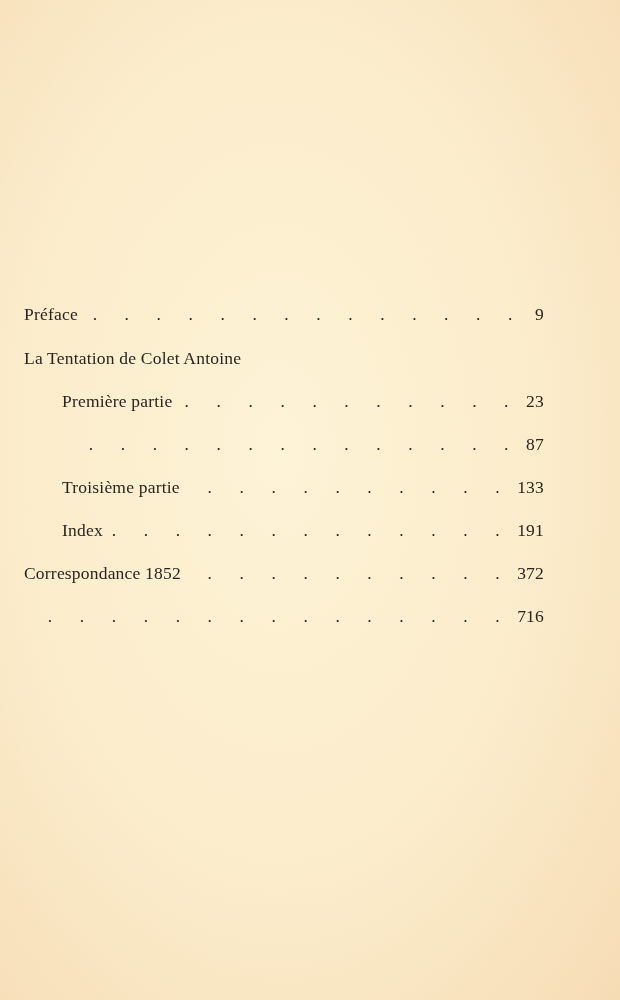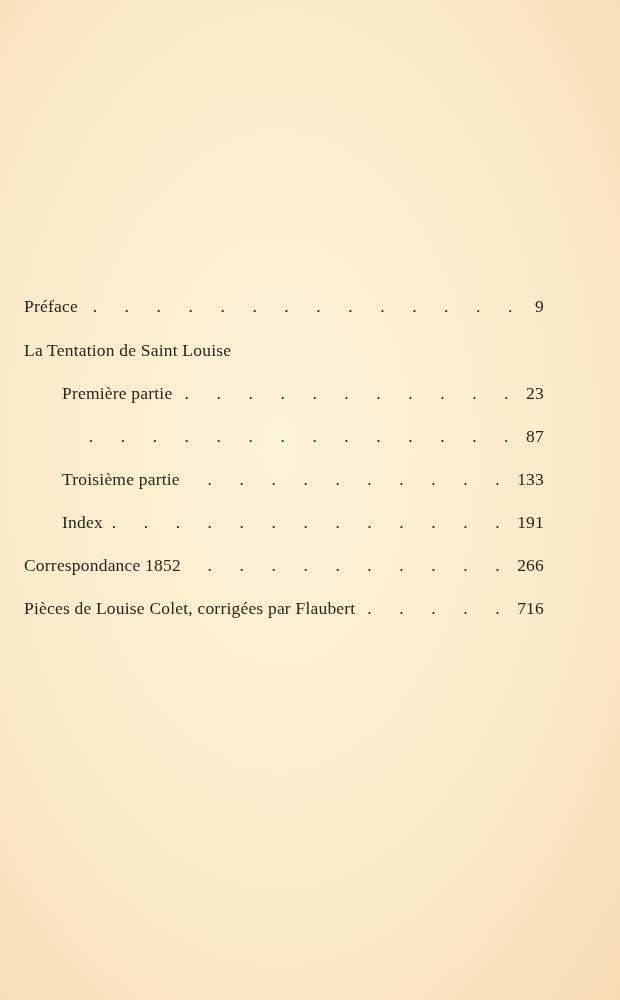--- a/index.html
+++ b/index.html
@@ -8,40 +8,41 @@
     background: radial-gradient(ellipse at 45% 45%, #fdf3d6 0%, #fbeccb 55%, #f6dcb5 100%);
     font-family: "Liberation Serif", "DejaVu Serif", serif;
     color: #2a2420;
     position: relative;
   }
   .toc { position: absolute; left: 0; top: 0; width: 620px; }
   .row {
     position: absolute; left: 24px; width: 520px; height: 26px;
     font-size: 17.5px; line-height: 26px; display: flex; align-items: baseline;
     letter-spacing: 0.2px;
+    margin-top: 8px;
   }
   .row.indent { left: 62px; width: 482px; }
   .label { white-space: nowrap; }
   .dots {
     flex: 1; overflow: hidden; white-space: nowrap; margin: 0 6px 0 4px;
     letter-spacing: 11.6px; direction: rtl; text-align: left;
   }
   .page { white-space: nowrap; min-width: 14px; text-align: right; }
 </style>
 </head>
 <body>
 
 <div class="toc">
   <div class="row" style="top:293px">
     <span class="label">Préface</span>
     <span class="dots">. . . . . . . . . . . . . . . . . . . . . . . . . . . . . . . . . . . . . . . .</span>
     <span class="page">9</span>
   </div>
   <div class="row" style="top:337px">
-    <span class="label">La Tentation de Saint Louise</span>
+    <span class="label">La Tentation de Colet Antoine</span>
   </div>
   <div class="row indent" style="top:380px">
     <span class="label">Première partie</span>
     <span class="dots">. . . . . . . . . . . . . . . . . . . . . . . . . . . . . . . . . . . . . . . .</span>
     <span class="page">23</span>
   </div>
   <div class="row indent" style="top:423px">
     <span class="dots">. . . . . . . . . . . . . . . . . . . . . . . . . . . . . . . . . . . . . . . .</span>
     <span class="page">87</span>
   </div>
@@ -51,20 +52,19 @@
     <span class="page">133</span>
   </div>
   <div class="row indent" style="top:509px">
     <span class="label">Index</span>
     <span class="dots">. . . . . . . . . . . . . . . . . . . . . . . . . . . . . . . . . . . . . . . .</span>
     <span class="page">191</span>
   </div>
   <div class="row" style="top:552px">
     <span class="label">Correspondance 1852</span>
     <span class="dots">. . . . . . . . . . . . . . . . . . . . . . . . . . . . . . . . . . . . . . . .</span>
-    <span class="page">266</span>
+    <span class="page">372</span>
   </div>
   <div class="row" style="top:595px">
-    <span class="label">Pièces de Louise Colet, corrigées par Flaubert</span>
     <span class="dots">. . . . . . . . . . . . . . . . . . . . . . . . . . . . . . . . . . . . . . . .</span>
     <span class="page">716</span>
   </div>
 </div>
 
 </body></html>

